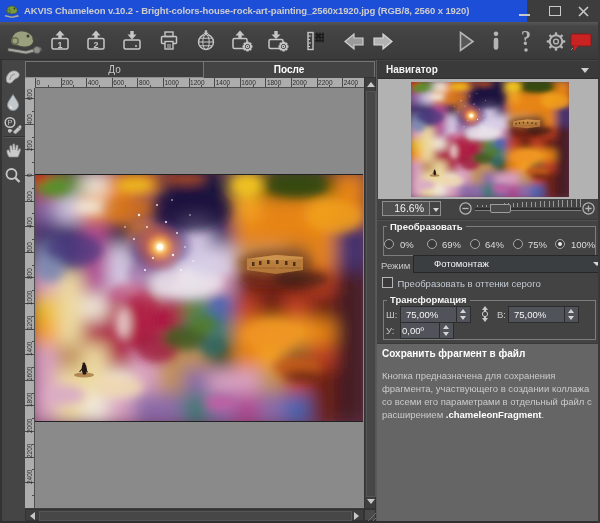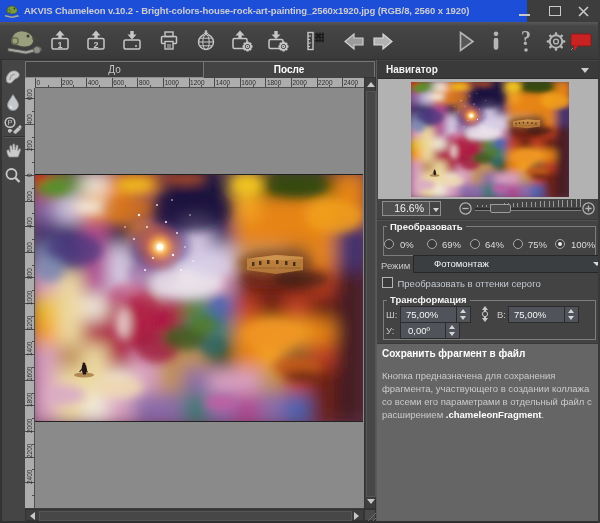--- a/index.html
+++ b/index.html
@@ -835,21 +835,21 @@
       <circle cx="5" cy="9" r="2.6" fill="#434343" stroke="#c9c9c9" stroke-width="1"></circle>
     </svg>
   <div class="lbl" style="left:120px;top:249px;">В:</div>
   <div class="spin" style="left:131px;top:246px;width:64px;height:15px;line-height:15px;padding-left:5px;">75,00%
     <div class="spinbtn">
         <div class="tri" style="left:3px;top:2px;border-left:3.5px solid transparent;border-right:3.5px solid transparent;border-bottom:4px solid #d5d5d5;"></div>
         <div class="tri" style="left:3px;top:9px;border-left:3.5px solid transparent;border-right:3.5px solid transparent;border-top:4px solid #d5d5d5;"></div>
       </div>
   </div>
   <div class="lbl" style="left:9px;top:265px;">У:</div>
-  <div class="spin" style="left:23px;top:262px;width:51px;height:15px;line-height:15px;padding-left:7px;">0,00º
+  <div class="spin" style="left:23px;top:262px;width:51px;height:15px;line-height:15px;padding-left:1px;">0,00º
     <div class="spinbtn">
         <div class="tri" style="left:3px;top:2px;border-left:3.5px solid transparent;border-right:3.5px solid transparent;border-bottom:4px solid #d5d5d5;"></div>
         <div class="tri" style="left:3px;top:9px;border-left:3.5px solid transparent;border-right:3.5px solid transparent;border-top:4px solid #d5d5d5;"></div>
       </div>
   </div>
   <div class="abs" id="hint">
     <div id="hintbody">Кнопка предназначена для сохранения фрагмента, участвующего в создании коллажа со всеми его параметрами в отдельный файл с расширением <b style="color:#fff">.chameleonFragment</b>.</div>
     <div id="savehead">Сохранить фрагмент в файл</div>
   </div>
 </div>

